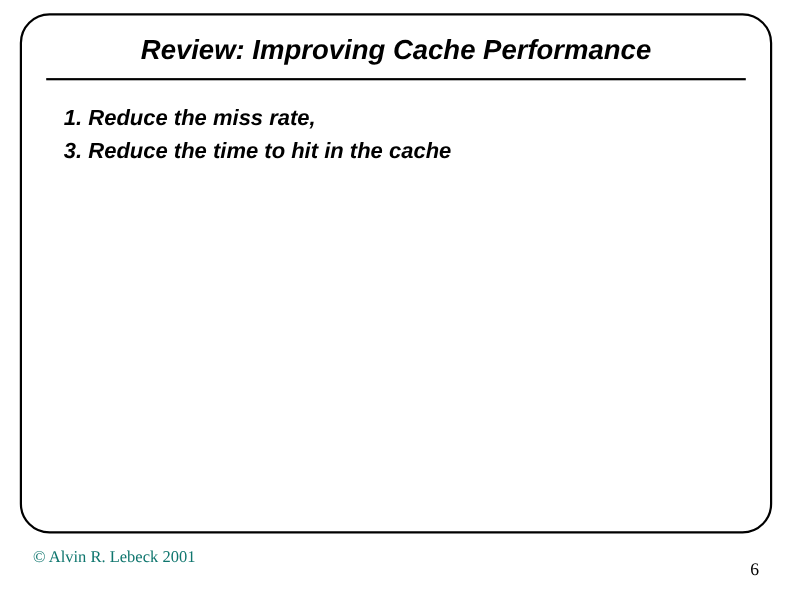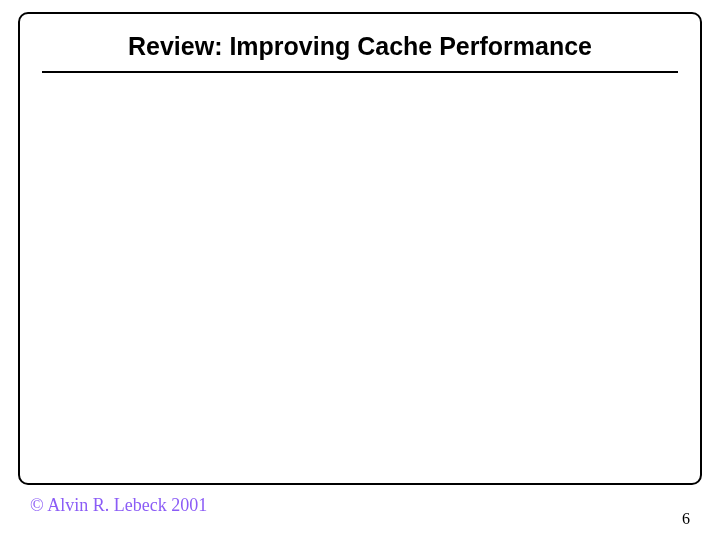--- a/index.html
+++ b/index.html
@@ -11,22 +11,23 @@
     position: relative;
     overflow: hidden;
   }
   .slide-frame {
     position: absolute;
     top: 12px;
     left: 18px;
     right: 18px;
     bottom: 55px;
     border: 2.5px solid #000;
-    border-radius: 10px;
+    border-radius: 27px;
     padding: 18px 30px 12px 30px;
+    font-style: italic;
   }
   .title {
     text-align: center;
     font-weight: bold;
     font-size: 25px;
     color: #000;
     padding-bottom: 10px;
     border-bottom: 2px solid #000;
     margin-bottom: 20px;
     margin-left: -8px;
@@ -39,35 +40,37 @@
     font-size: 20px;
     font-weight: bold;
     color: #000;
     line-height: 1.5;
   }
   .footer-left {
     position: absolute;
     left: 30px;
     bottom: 24px;
     font-family: "Times New Roman", Times, serif;
-    font-size: 18px;
-    color: #8b5cf6;
+    font-size: 15px;
+    color: #0f766e;
   }
   .footer-right {
     position: absolute;
     right: 30px;
     bottom: 12px;
     font-family: "Times New Roman", Times, serif;
     font-size: 16px;
     color: #000;
   }
 </style>
 </head>
 <body>
 
 <div class="slide-frame">
   <div class="title">Review: Improving Cache Performance</div>
   <div class="content">
+    <div class="item">1. Reduce the miss rate,</div>
+    <div class="item">3. Reduce the time to hit in the cache</div>
   </div>
 </div>
 
 <div class="footer-left">© Alvin R. Lebeck 2001</div>
 <div class="footer-right">6</div>
 
 </body></html>

